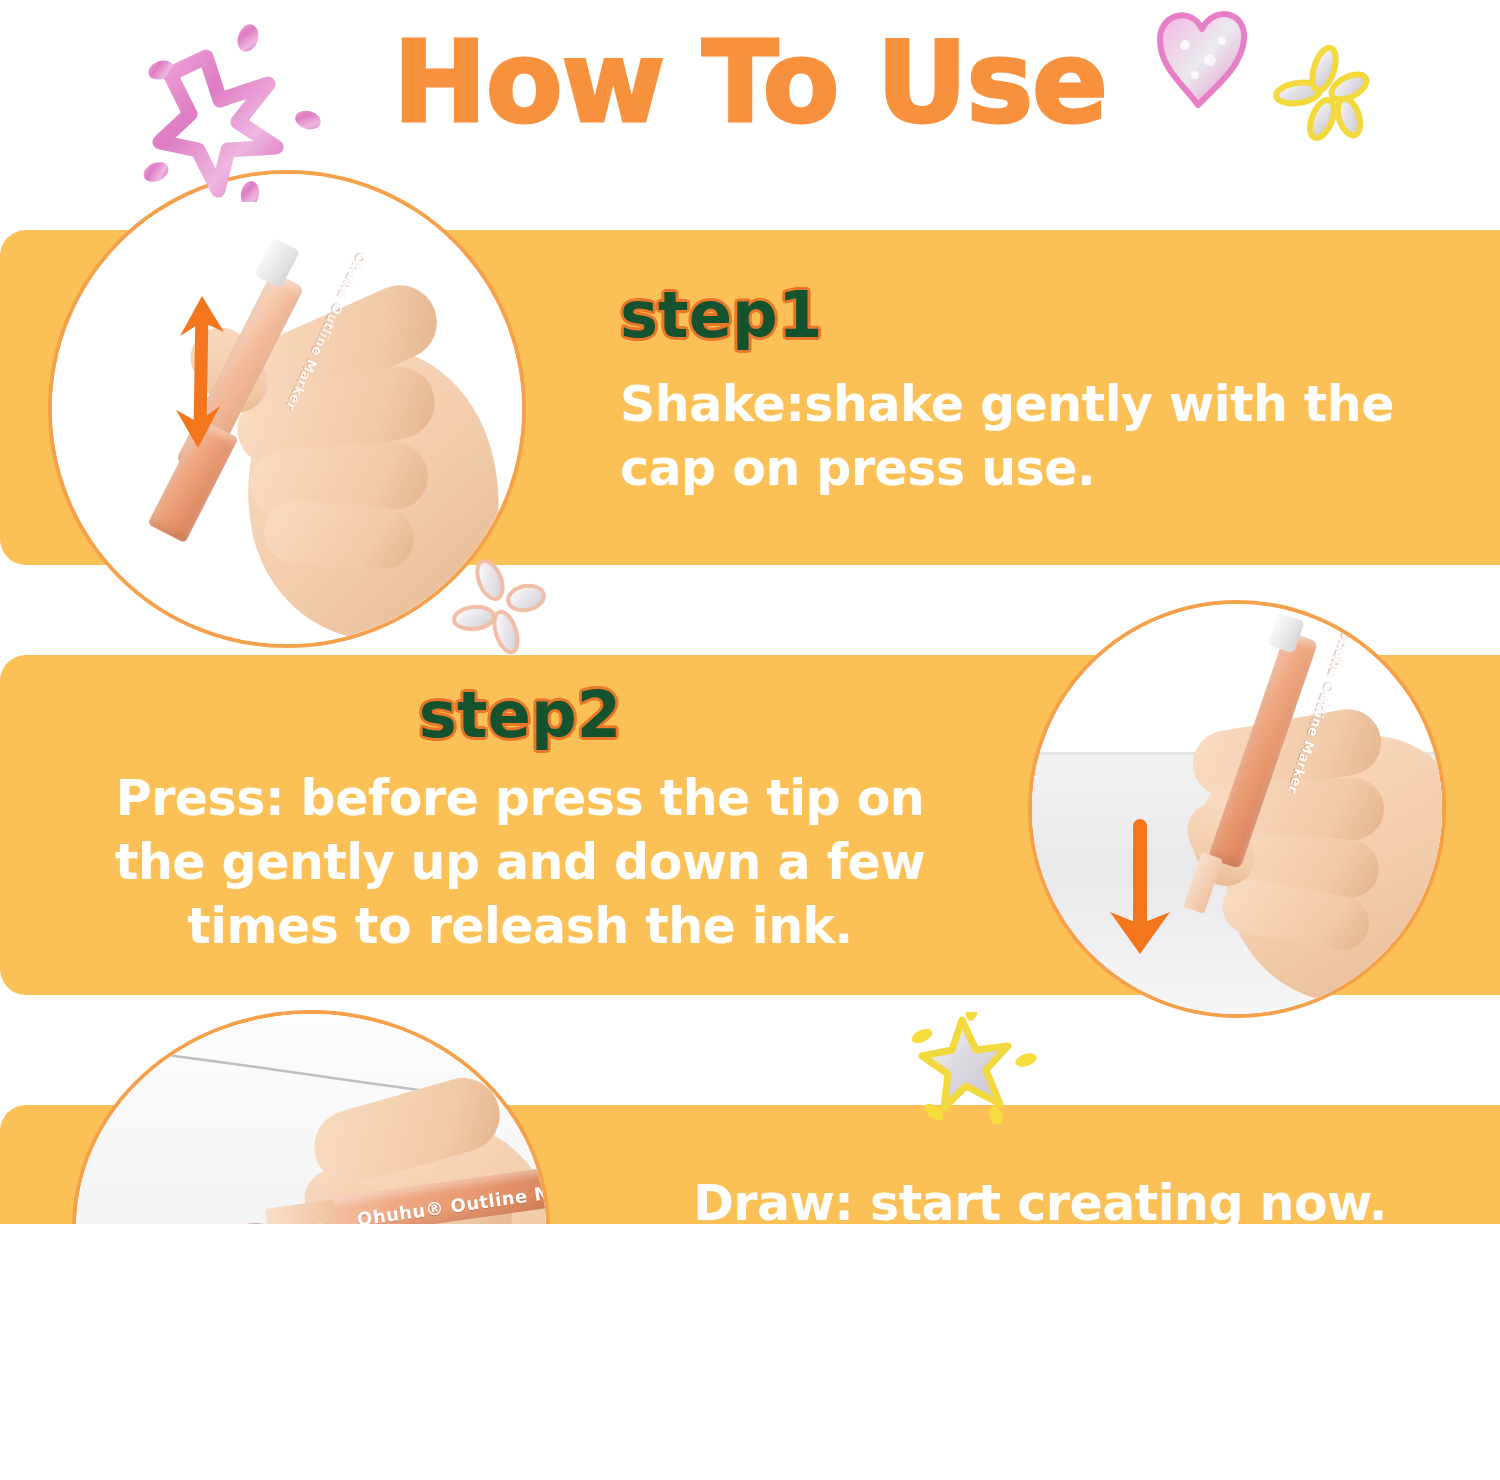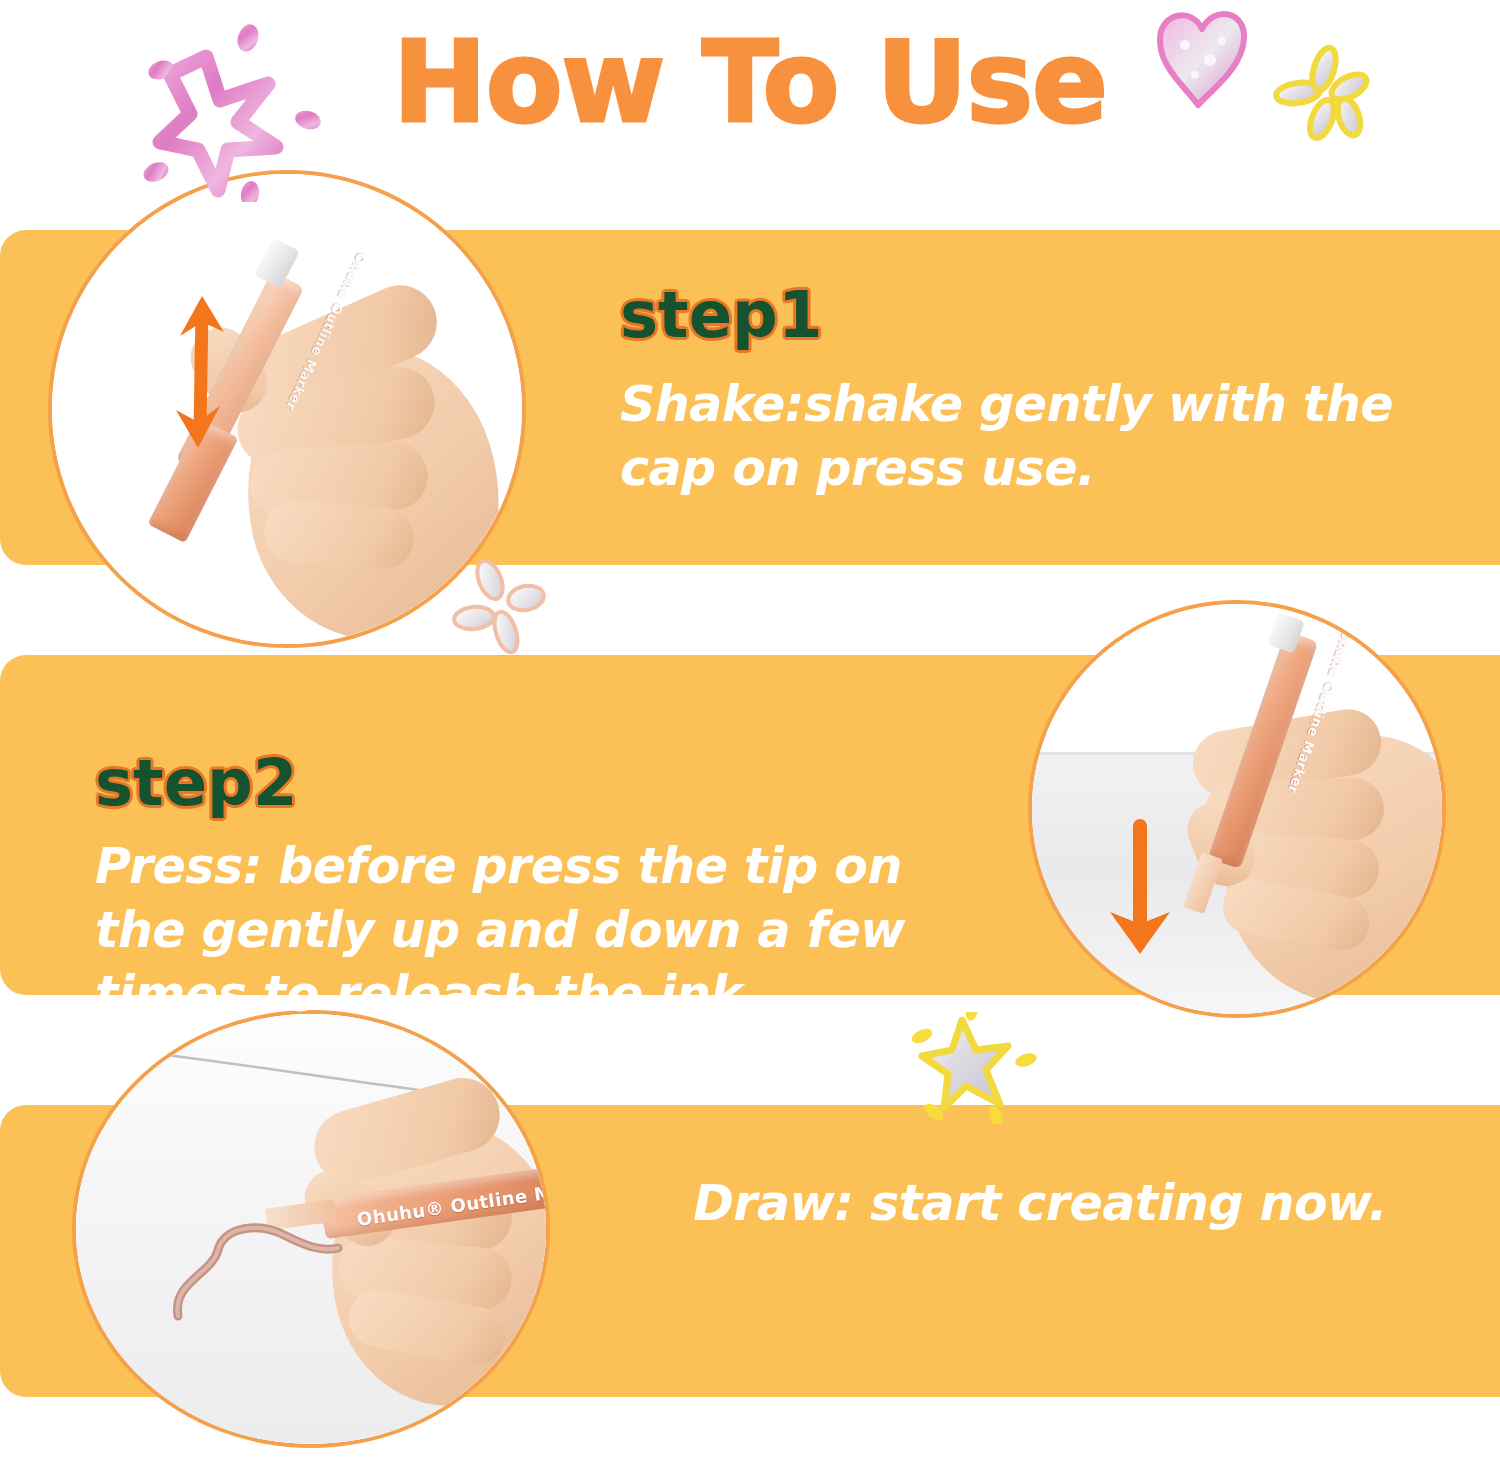--- a/index.html
+++ b/index.html
@@ -3,21 +3,21 @@
 <meta charset="utf-8">
 <style>
   html,body{margin:0;padding:0;}
   body{
     width:1500px;height:1480px;
     background:#ffffff;
     font-family:"DejaVu Sans", sans-serif;
     overflow:hidden;
     position:relative;
   }
-  .page{position:relative;width:1500px;height:1480px;overflow:hidden;}
+  .page{position:relative;width:1500px;height:1224px;overflow:hidden;}
 
   
   .title{
     position:absolute;left:0;top:18px;width:1500px;
     text-align:center;
     font-family:"DejaVu Sans", sans-serif;
     font-weight:bold;
     font-size:112px;
     letter-spacing:-1px;
     color:#F8913E;
@@ -52,25 +52,24 @@
       -2px  2px 0 #E8772A, 2px  2px 0 #E8772A,
        0px -3px 0 #E8772A, 0px  3px 0 #E8772A,
       -3px  0px 0 #E8772A, 3px  0px 0 #E8772A;
   }
   .step-body{
     font-weight:bold;
     font-size:49px;
     color:#ffffff;
     line-height:1.30;
     letter-spacing:-0.5px;
-    font-style:italic;
   }
 
   .txt-1{left:620px;top:282px;width:840px;text-align:left;}
-  .txt-2{left:95px;top:750px;width:850px;text-align:left;}
+  .txt-2{left:95px;top:682px;width:850px;text-align:center;}
   .txt-3{left:620px;top:1152px;width:840px;text-align:left;}
 
   .txt-1 .step-body{margin-top:24px;}
   .txt-2 .step-body{margin-top:18px;}
   .txt-3 .step-body{margin-top:20px;text-align:center;}
 
   
   .circle{
     position:absolute;
     border-radius:50%;

